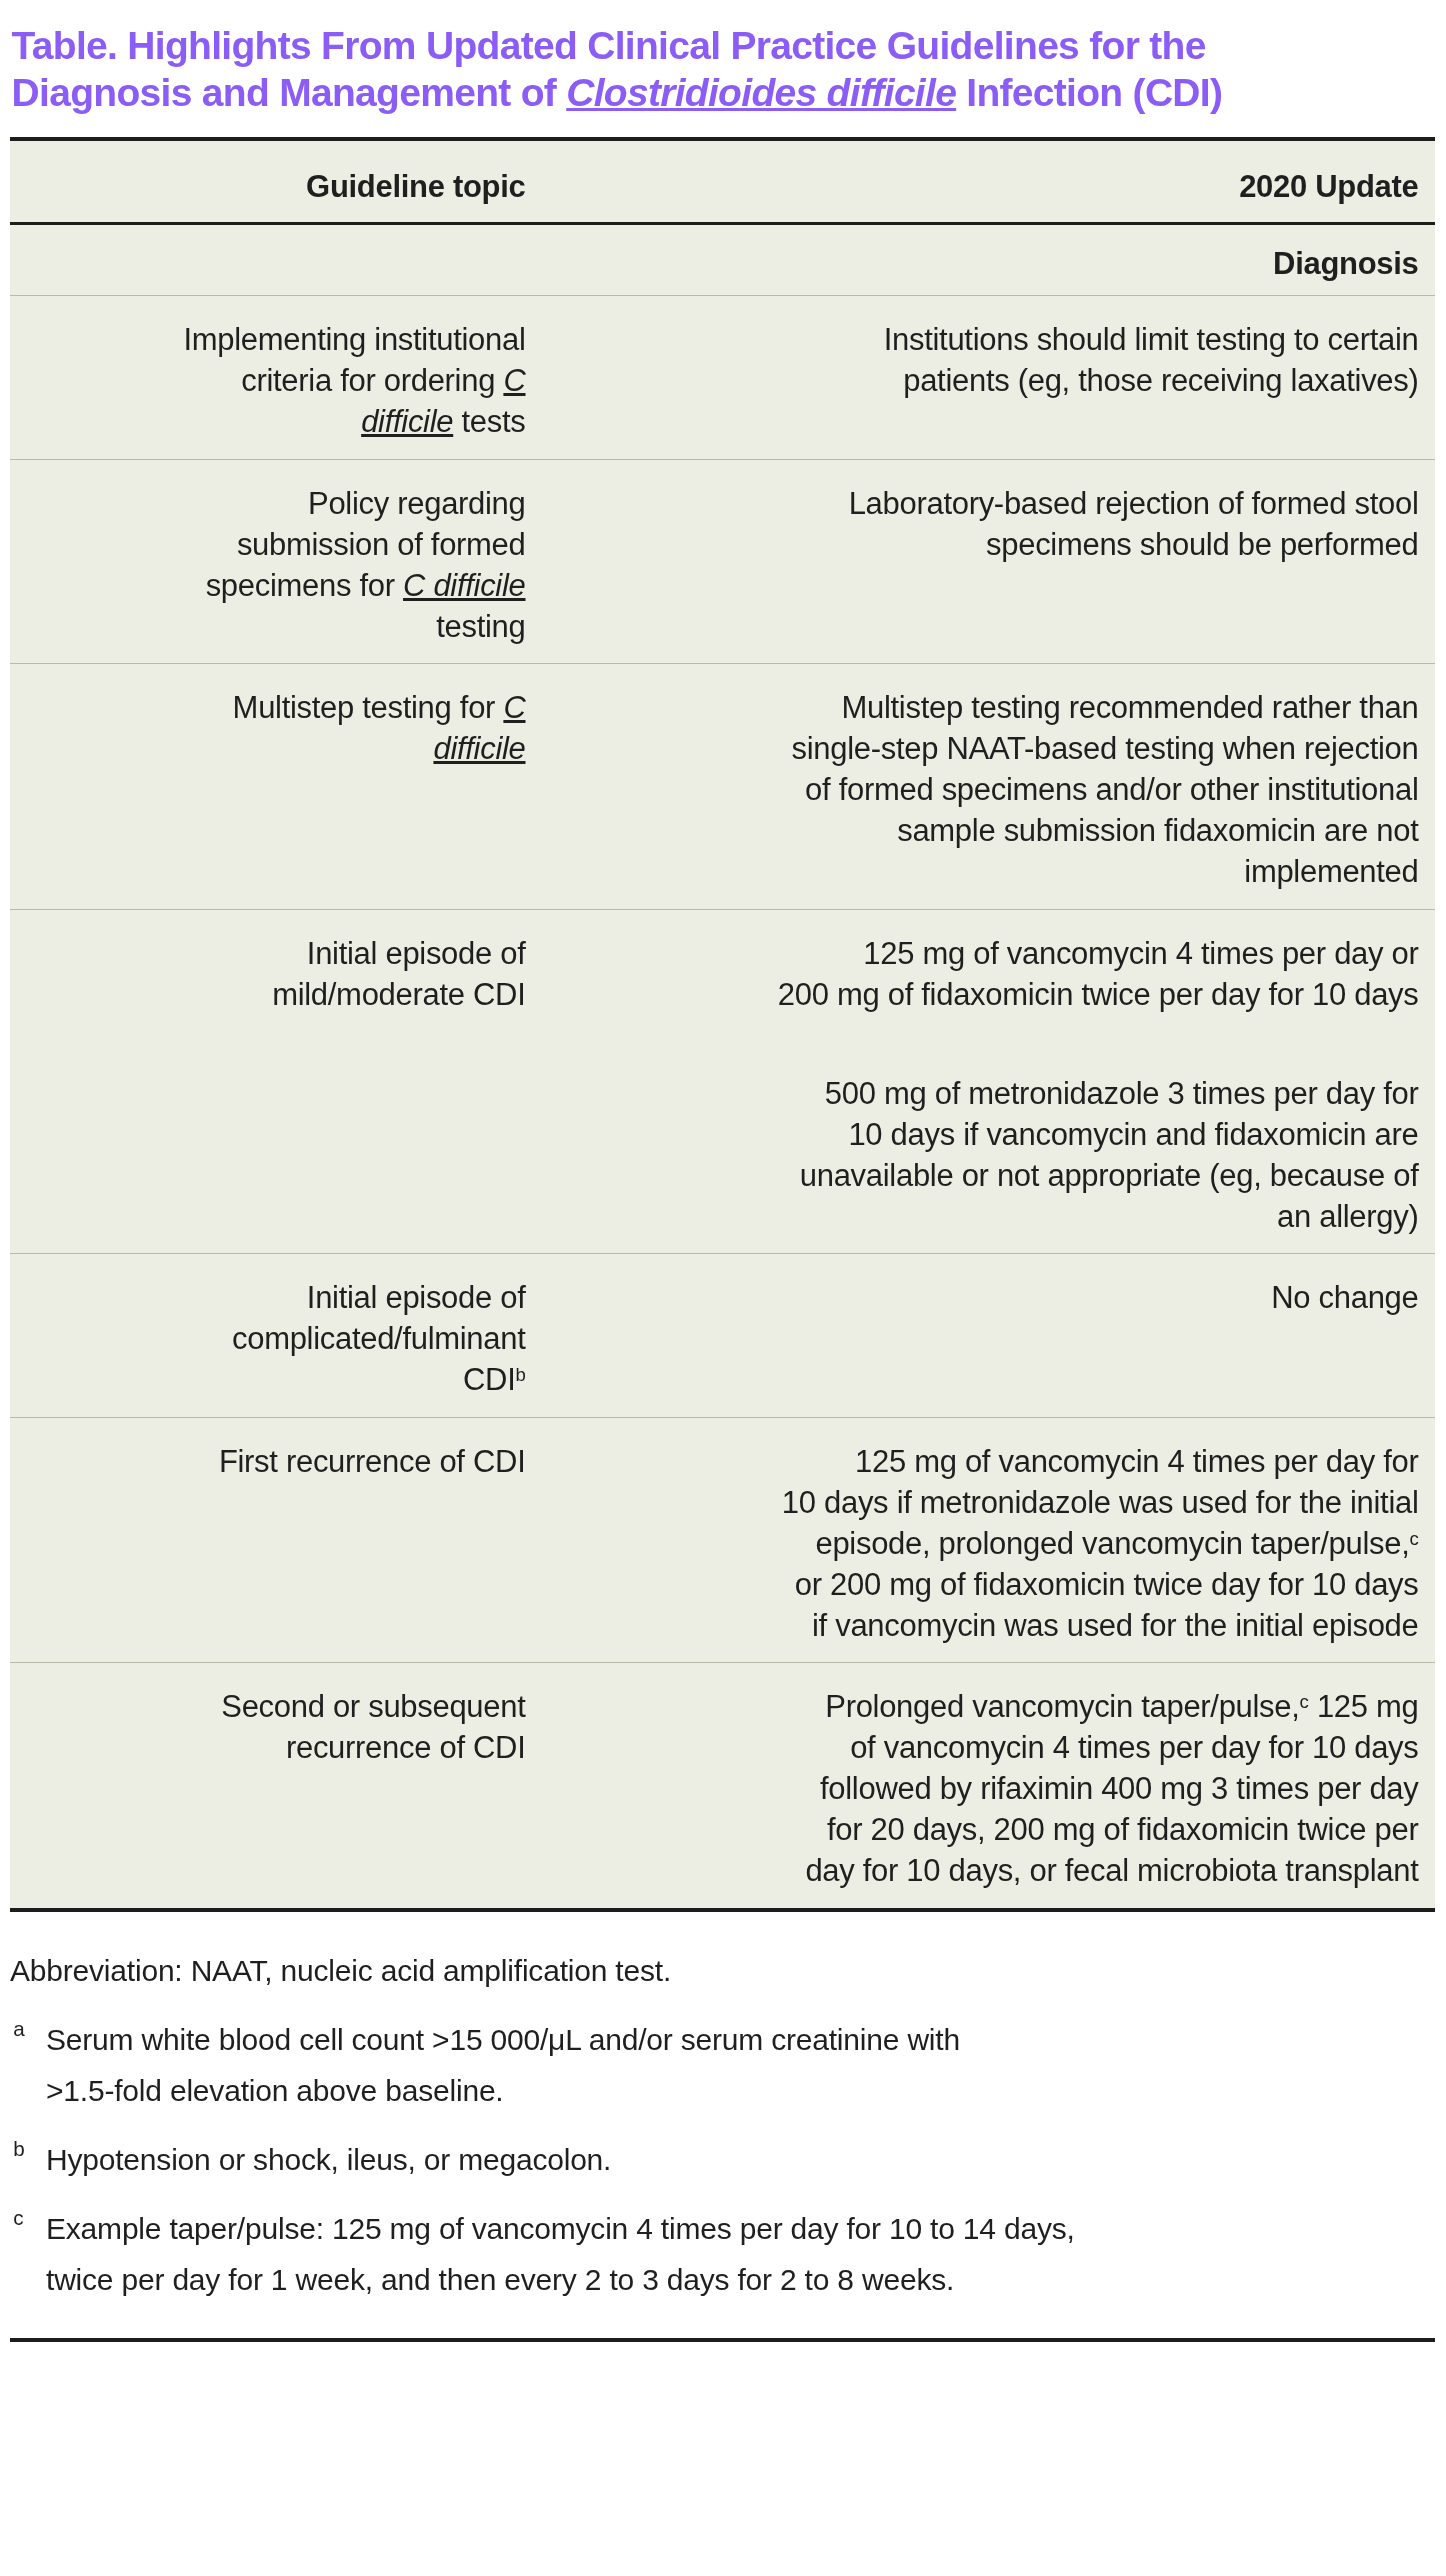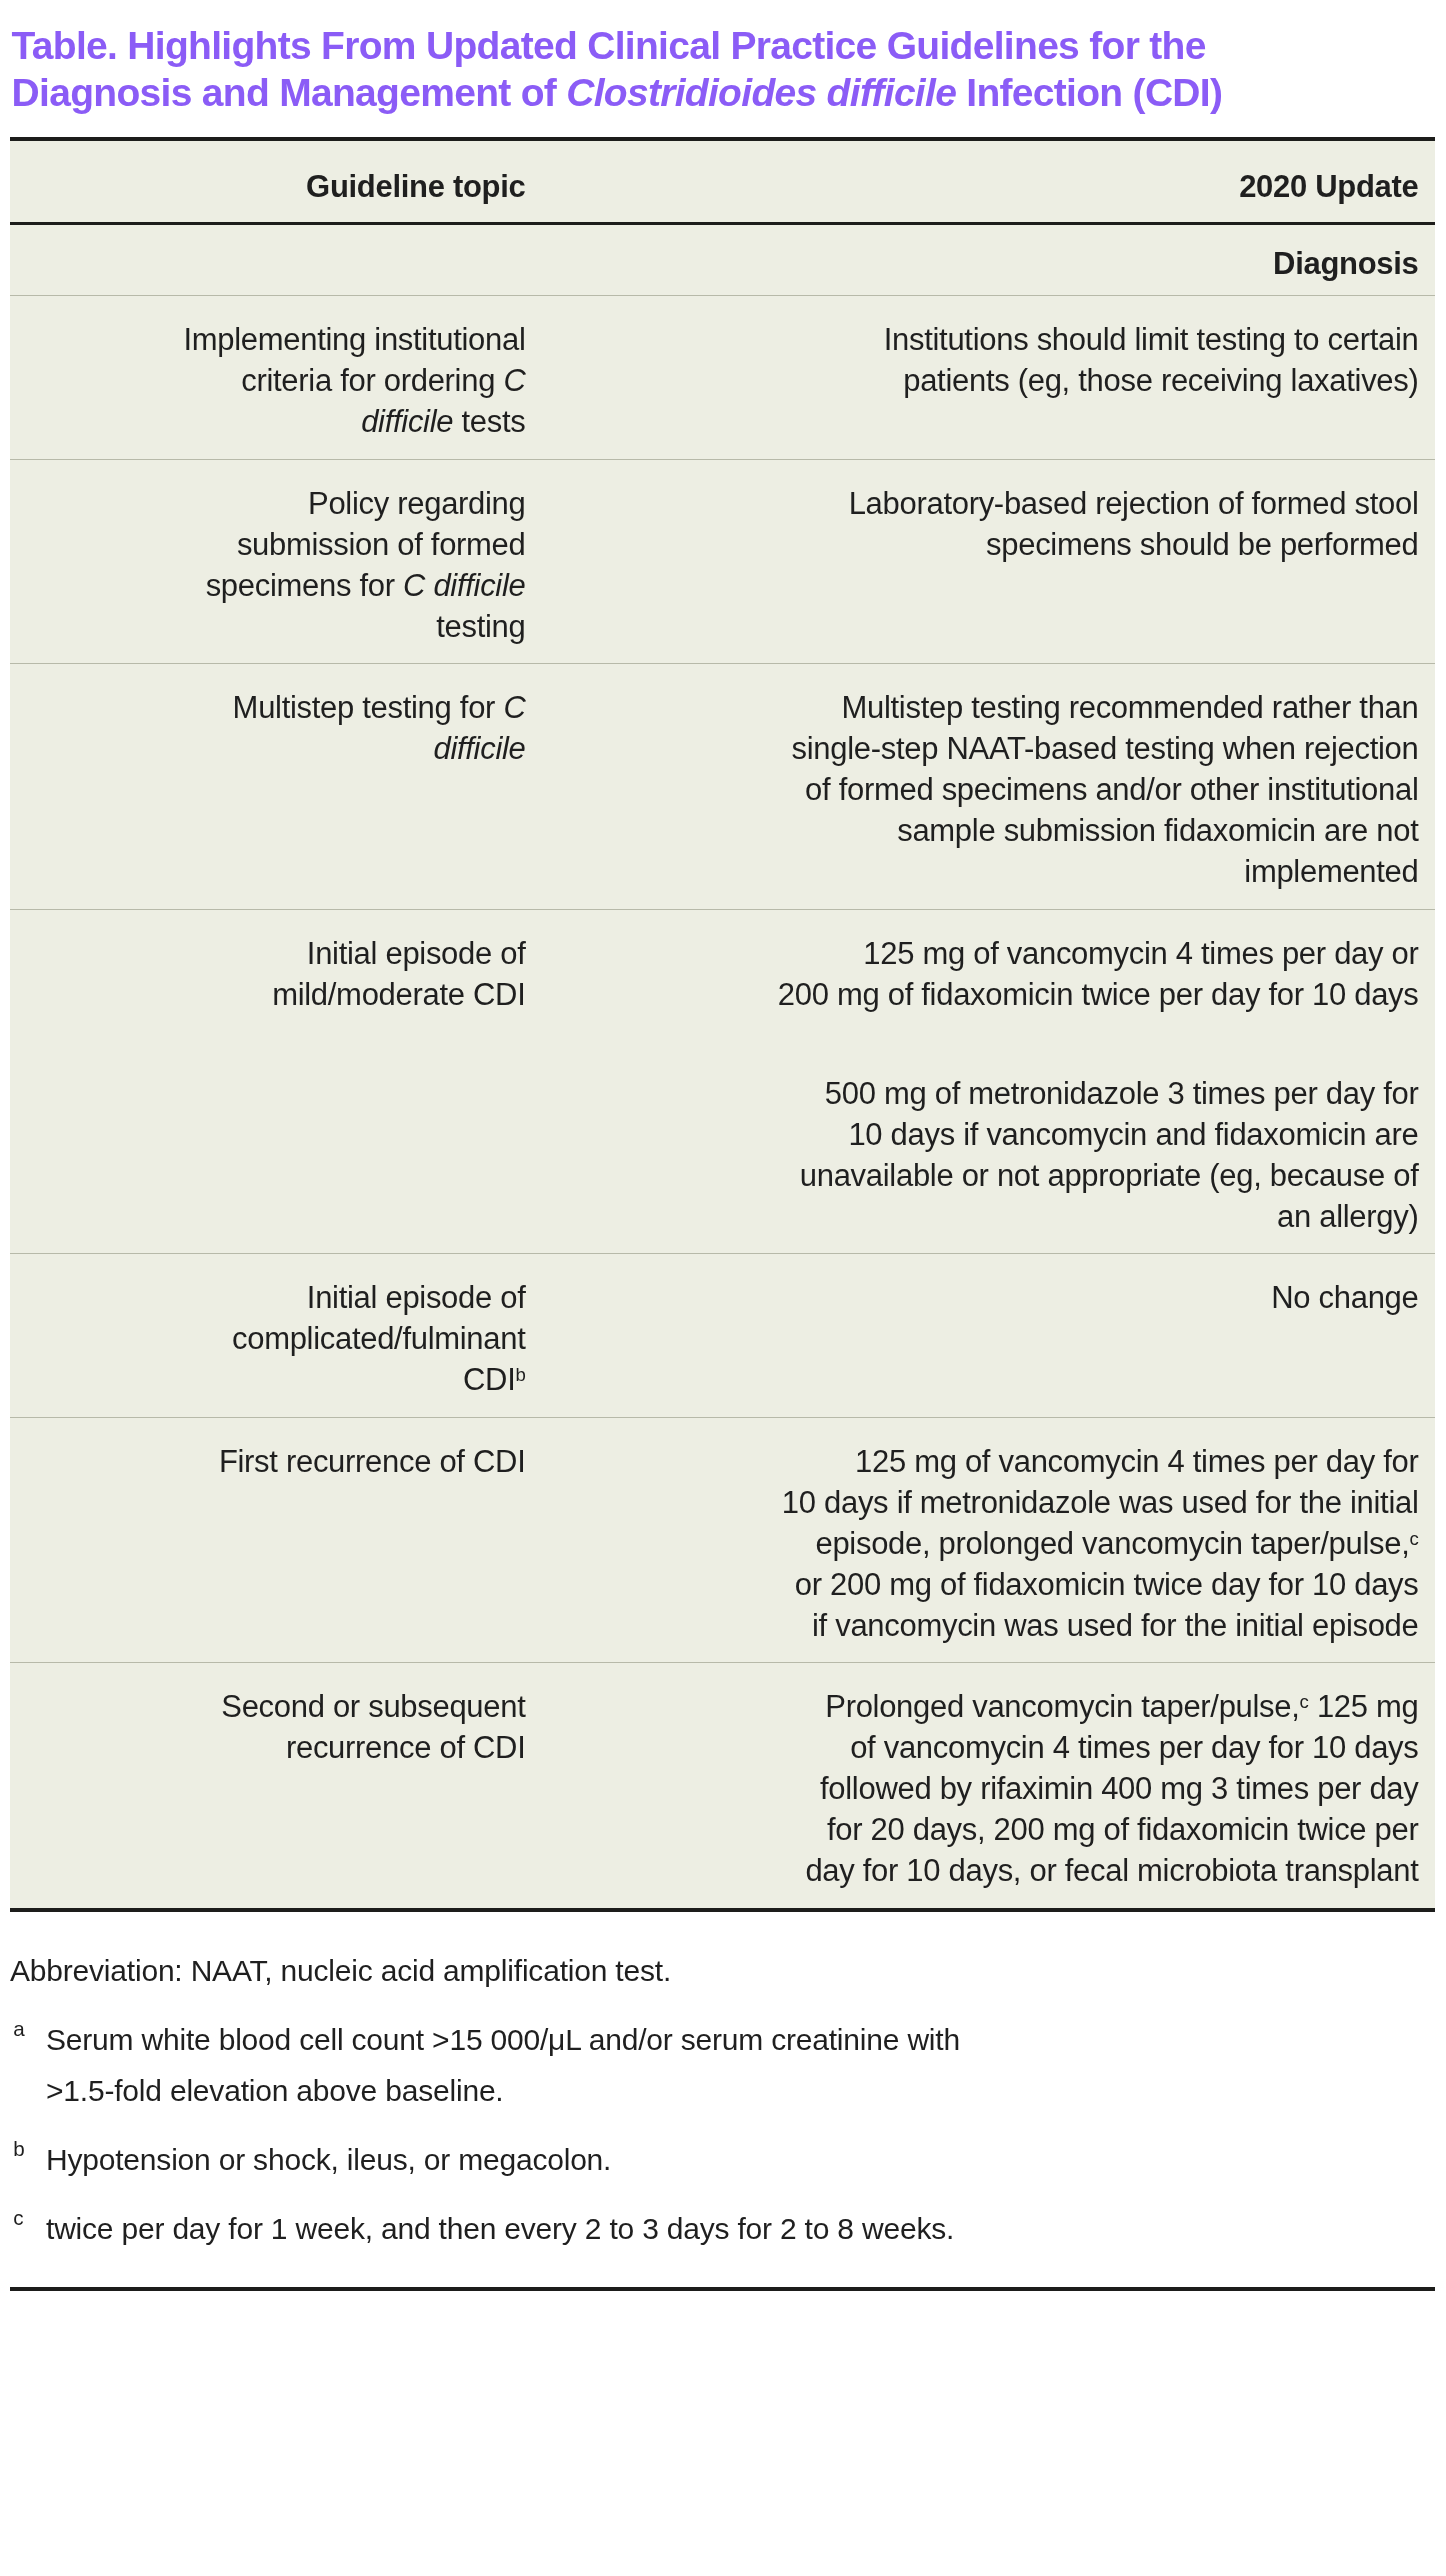--- a/index.html
+++ b/index.html
@@ -36,21 +36,21 @@
   .gtable thead th{
     font-weight:700;
     padding:25px 16.5px 15px 22px;
     border-bottom:3.3px solid var(--rule-dark);
   }
   tr.section-row{border-top:3.3px solid var(--rule-dark);}
   tr.section-row td{font-weight:700;padding:18px 16.5px 11.5px 22px;}
   tr.data-row{border-top:1.6px solid var(--rule-light);}
   tr.data-row td{padding:23px 16.5px 16.5px 22px;}
   .para + .para{margin-top:58px;}
-  .it{font-style:italic;}
+  .it{font-style:italic;text-decoration:underline;}
   sup{
     font-size:60%;line-height:0;
     vertical-align:baseline;position:relative;top:-0.5em;
   }
   .footnotes{
     margin:33px 0 0 0;
     font-size:30px;line-height:51px;letter-spacing:-0.2px;
   }
   .footnote{position:relative;}
   .footnote.has-marker{padding-left:36px;margin-top:18px;}
@@ -156,20 +156,21 @@
         <span class="fn-marker">a</span>
         <div><span>Serum white blood cell count &gt;15 000/μL and/or serum creatinine with</span></div>
         <div><span>&gt;1.5-fold elevation above baseline.</span></div>
       </div>
       <div class="footnote has-marker">
         <span class="fn-marker">b</span>
         <div><span>Hypotension or shock, ileus, or megacolon.</span></div>
       </div>
       <div class="footnote has-marker">
         <span class="fn-marker">c</span>
+        <div><span>Example taper/pulse: 125 mg of vancomycin 4 times per day for 10 to 14 days,</span></div>
         <div><span>twice per day for 1 week, and then every 2 to 3 days for 2 to 8 weeks.</span></div>
       </div>
     </div>
 
   <div class="bottom-rule"></div>
 
 </div>
 
 
 </body></html>

